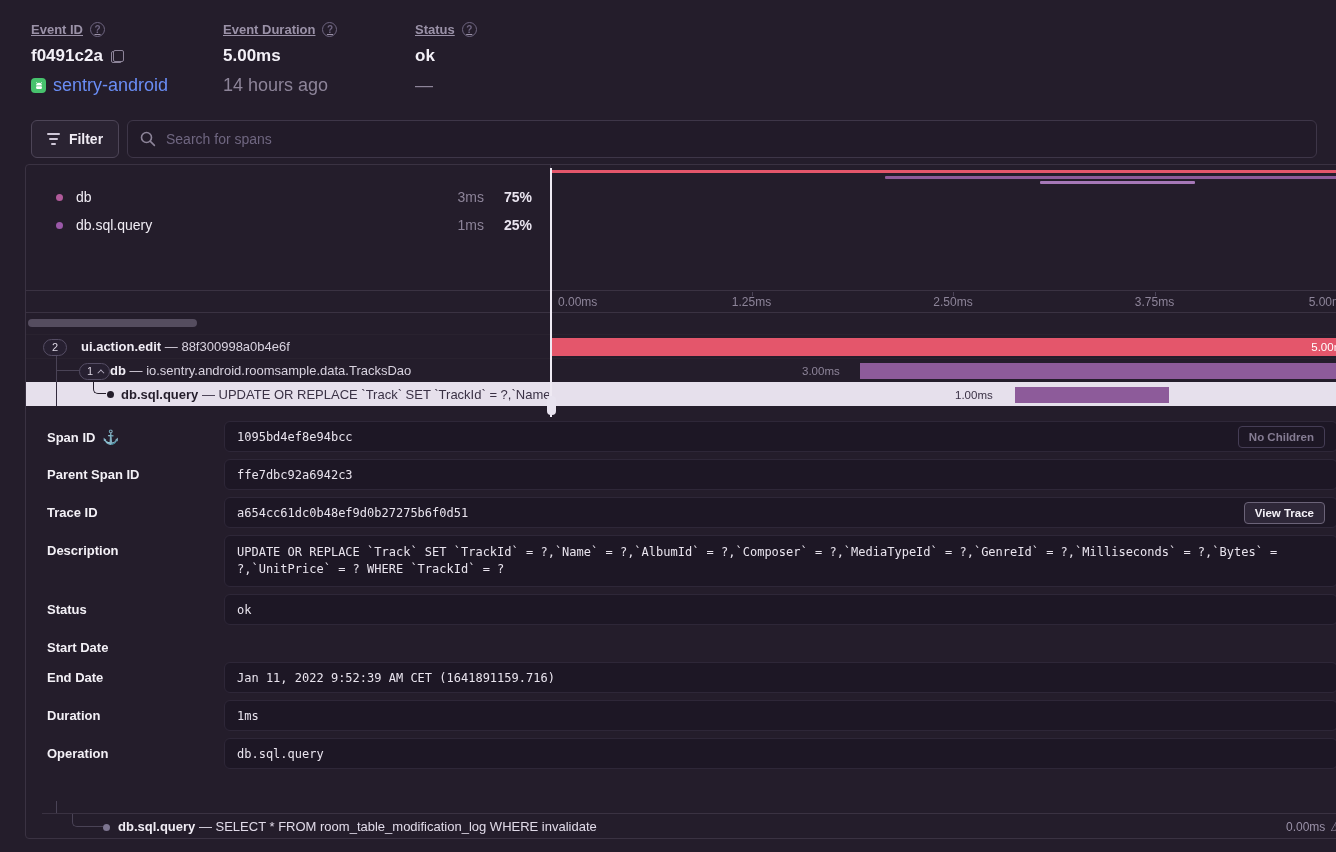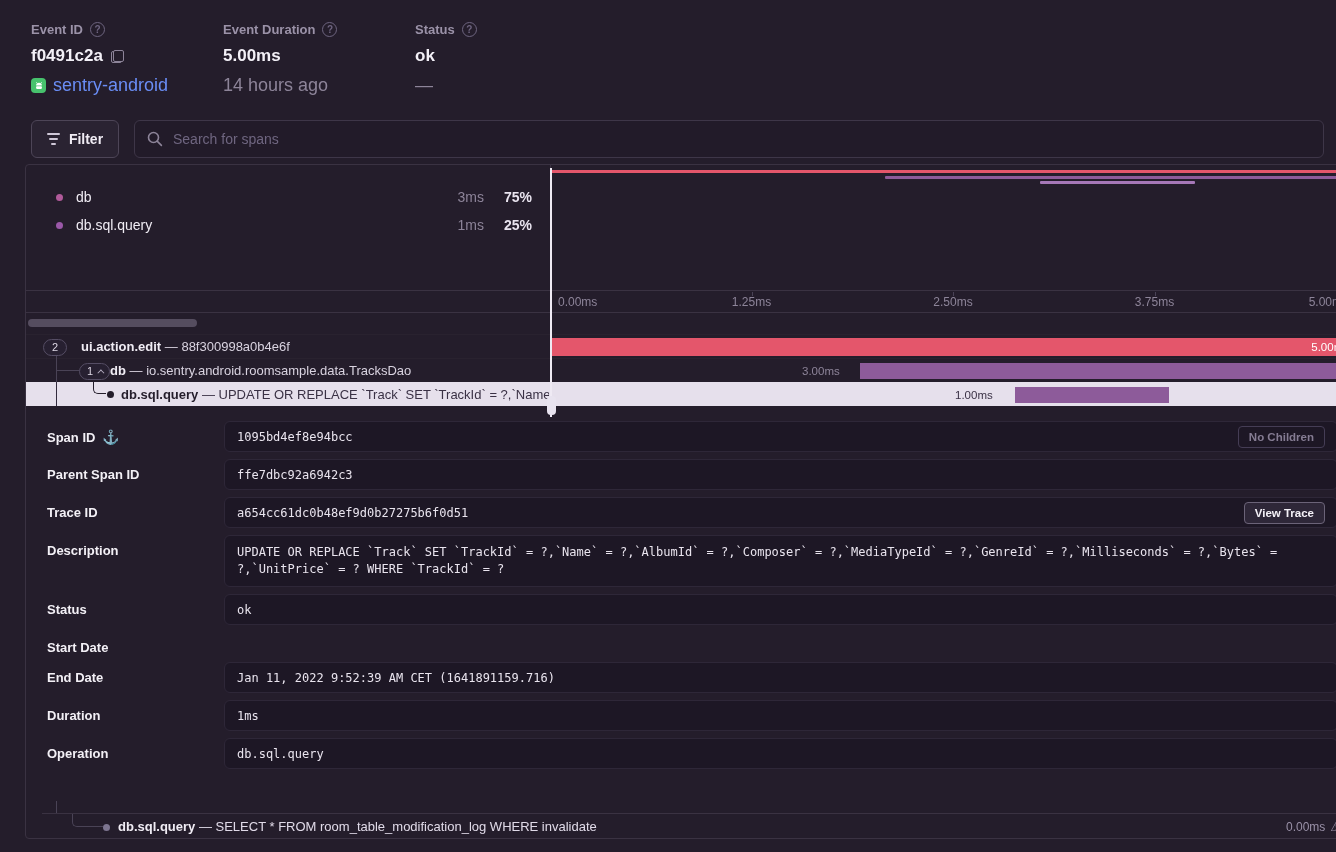--- a/index.html
+++ b/index.html
@@ -10,33 +10,33 @@
     --sel-bg:#e6e0ec; --sel-text:#241d2b; --green:#47c26d;
   }
   *{margin:0;padding:0;box-sizing:border-box;}
   html,body{width:1336px;height:852px;overflow:hidden;}
   body{background:var(--bg);font-family:"Liberation Sans",sans-serif;color:var(--text);position:relative;}
 
   
   .hdr{position:absolute;top:22px;left:31px;display:flex;}
   .hcol{width:192px;}
   .hcol.c3{width:auto;}
-  .hlabel{display:flex;align-items:center;gap:7px;font-size:13px;font-weight:700;color:var(--muted2);}
+  .hlabel{display:flex;align-items:center;gap:7px;font-size:13px;font-weight:700;color:var(--muted2);text-decoration:underline;}
   .qicon{width:15px;height:15px;border:1px solid #6e6580;border-radius:50%;font-size:10px;line-height:13px;text-align:center;color:#6e6580;font-weight:700;}
   .hvalue{margin-top:9px;font-size:17px;font-weight:600;color:#f3f0f7;display:flex;align-items:center;gap:8px;}
   .copy-ic{position:relative;width:13px;height:13px;display:inline-block;}
   .copy-ic::before,.copy-ic::after{content:"";position:absolute;width:9px;height:10px;border:1.4px solid var(--muted);border-radius:2px;}
   .copy-ic::before{left:0;bottom:0;}
   .copy-ic::after{right:0;top:0;background:var(--bg);}
   .hsub{margin-top:9px;font-size:18px;color:var(--muted);display:flex;align-items:center;gap:7px;}
   .hsub .lnk{color:var(--link);}
   .android-badge{width:15px;height:15px;border-radius:4px;background:var(--green);display:inline-flex;align-items:center;justify-content:center;}
 
   
-  .toolbar{position:absolute;top:120px;left:31px;display:flex;gap:15px;}
+  .toolbar{position:absolute;top:120px;left:31px;display:flex;gap:8px;}
   .btn-filter{width:88px;height:38px;border:1px solid #4d4557;border-radius:6px;background:#2a2332;color:var(--text);
     font-size:14px;font-weight:700;display:flex;align-items:center;justify-content:center;gap:9px;cursor:pointer;}
   .filter-ic{display:inline-flex;flex-direction:column;gap:3px;align-items:center;}
   .filter-ic i{display:block;height:2px;background:#cfc8d8;border-radius:1px;}
   .filter-ic i:nth-child(1){width:13px;}.filter-ic i:nth-child(2){width:9px;}.filter-ic i:nth-child(3){width:5px;}
   .search{width:1190px;height:38px;border:1px solid #3e3648;border-radius:6px;background:#221b29;display:flex;align-items:center;padding:0 12px;gap:10px;}
   .search input{flex:1;background:transparent;border:none;outline:none;color:var(--text);font-size:14px;font-family:"Liberation Sans",sans-serif;}
   .search input::placeholder{color:#6f6680;}
 
   

